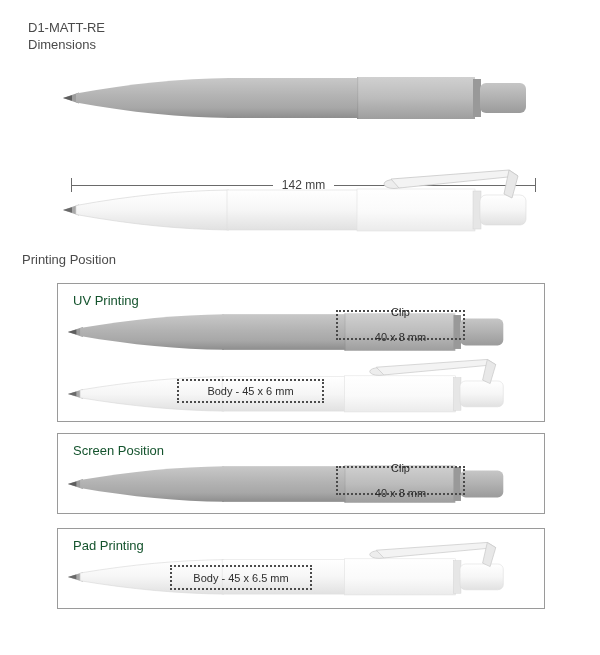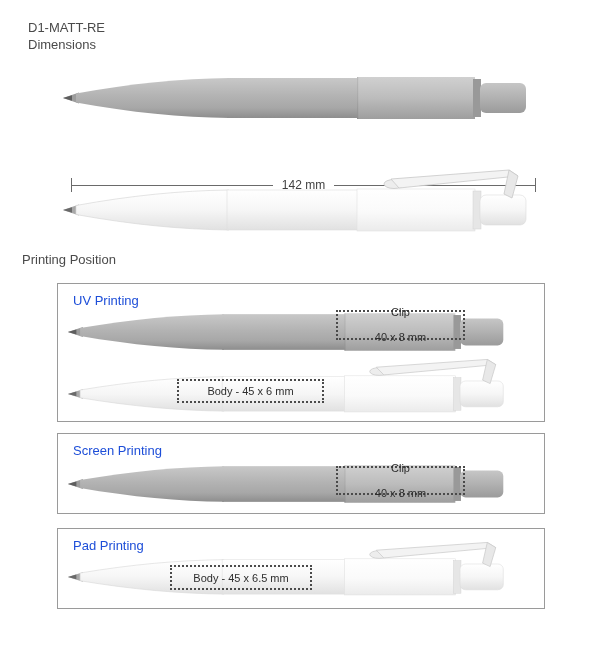--- a/index.html
+++ b/index.html
@@ -15,21 +15,21 @@
   .hline { flex:1; height:1px; background:#6a6a6a; }
   .dim-label { font-size:12px; padding:0 9px; white-space:nowrap; color:#3f3f3f; }
   
   .dim-v { position:absolute; display:flex; flex-direction:column; align-items:center;
            justify-content:space-between; color:#555; }
   .tick-h { width:17px; height:1px; background:#6a6a6a; }
   .vline { width:1px; height:10px; background:#6a6a6a; }
   .dim-v .dim-label { padding:0; }
   
   .sec { position:absolute; border:1px solid #9a9a9a; background:#fff; box-sizing:border-box; }
-  .sec-label { font-size:13px; margin:9px 0 0 15px; color:#1d4ed8; }
+  .sec-label { font-size:13px; margin:9px 0 0 15px; color:#14532d; }
   
   .parea { position:absolute; border:2px dotted #4a4a4a; box-sizing:border-box;
            display:flex; flex-direction:column; align-items:center; justify-content:center;
            text-align:center; color:#2e2e2e;gap:12px; }
   .parea.two { font-size:11px; line-height:13px; }
   .parea.one { font-size:11px; line-height:14px; }
 </style>
 </head>
 <body>
 
@@ -125,21 +125,21 @@
     <div>40 x 8 mm</div>
   </div>
   <svg class="pen" style="left:66px; top:356px; width:442px; height:62px;" viewBox="0 0 470 72" preserveAspectRatio="none">
     <use href="#penWhite"></use>
   </svg>
   <div class="parea one" style="left:177px; top:379px; width:147px; height:24px;">
     <div>Body - 45 x 6 mm</div>
   </div>
 
   <div class="sec" style="left:57px; top:433px; width:488px; height:81px;">
-    <div class="sec-label">Screen Printing</div>
+    <div class="sec-label">Screen Position</div>
   </div>
   <svg class="pen" style="left:66px; top:459px; width:442px; height:50px;" viewBox="0 0 470 56" preserveAspectRatio="none">
     <use href="#penGray"></use>
   </svg>
   <div class="parea two" style="left:336px; top:466px; width:129px; height:29px;">
     <div>Clip</div>
     <div>40 x 8 mm</div>
   </div>
 
   <div class="sec" style="left:57px; top:528px; width:488px; height:81px;">

